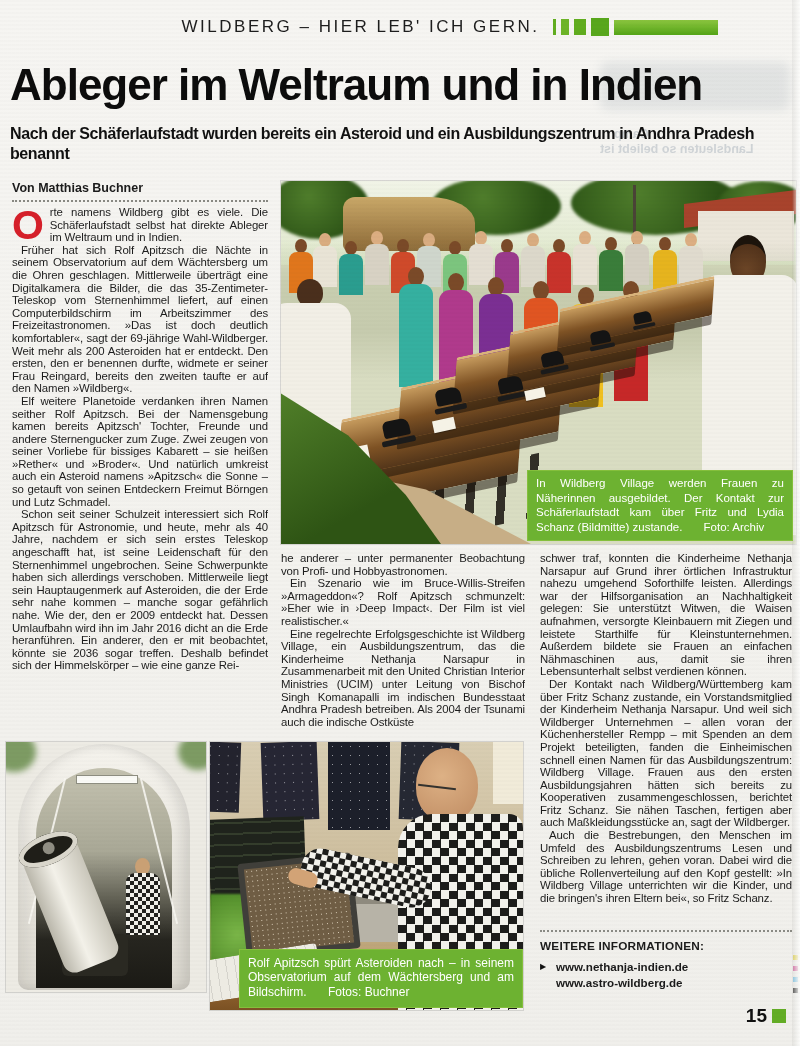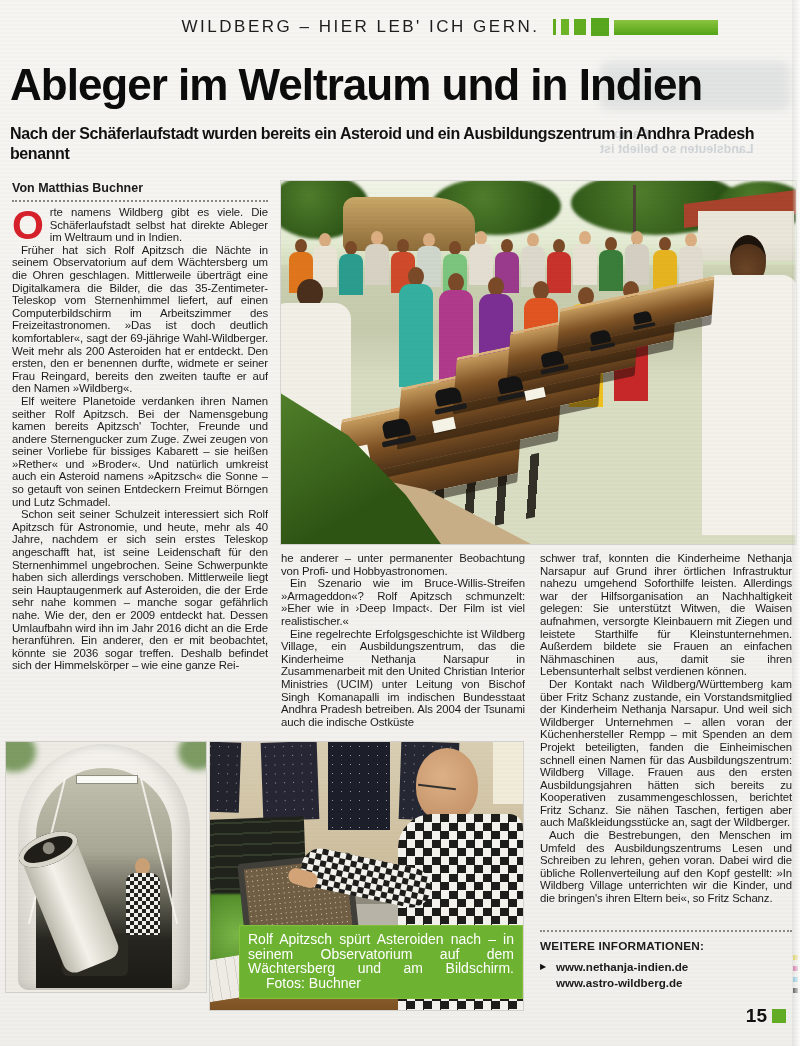--- a/index.html
+++ b/index.html
@@ -36,21 +36,21 @@
   .col1{left:12px;top:206px;width:256px;height:538px;}
   .col2{left:281px;top:552px;width:244px;height:192px;}
   .col3{left:540px;top:552px;width:252px;height:382px;}
   .dropcap{float:left;font-size:41px;line-height:36px;font-weight:700;color:#d6202a;
     padding:1px 6px 0 0;text-shadow:0 0 1px #e8b23a inset;}
 
   
   .caption{position:absolute;background:#6db231;color:#fff;text-align:justify;
     box-shadow:0 0 0 1px #84bf3c;z-index:30;}
   .cap-main{right:4px;bottom:4px;width:248px;padding:5px 8px 6px;font-size:11.5px;line-height:14.4px;}
-  .cap-bottom{left:30px;bottom:12px;width:266px;padding:6px 8px 7px;font-size:14px;line-height:14.8px;}
+  .cap-bottom{left:30px;bottom:3px;width:266px;padding:6px 8px 7px;font-size:12px;line-height:14.8px;}
   .credit{display:inline-block;margin-left:18px;}
 
   
   .moreinfo{position:absolute;left:540px;top:930px;width:252px;}
   .mi-rule{border-top:2px dotted #8a8a84;margin-bottom:7px;}
   .mi-head{font-size:11.8px;font-weight:700;letter-spacing:.2px;margin-bottom:7px;}
   .link-row{display:flex;align-items:center;gap:7px;margin-bottom:3px;}
   .arrow{font-size:8px;color:#111;width:9px;}
   .link{font-size:11.6px;font-weight:700;color:#1a1a1a;}
 
@@ -239,20 +239,24 @@
     <i class="mach" style="left:98px;top:238px;--k:.95"></i>
     <i class="mach" style="left:150px;top:206px;--k:.9"></i>
     <i class="mach" style="left:212px;top:194px;--k:.85"></i>
     <i class="mach" style="left:254px;top:168px;--k:.78"></i>
     <i class="mach" style="left:302px;top:146px;--k:.7"></i>
     <i class="mach" style="left:344px;top:126px;--k:.62"></i>
     <i class="paper" style="left:62px;top:266px;width:26px;height:14px;"></i>
     <i class="paper" style="left:152px;top:238px;width:22px;height:12px;"></i>
     <i class="paper" style="left:244px;top:208px;width:20px;height:10px;"></i>
     <i class="grass"></i>
+    <figcaption class="caption cap-main">
+      <span>In Wildberg Village werden Frauen zu Näherinnen ausgebildet. Der Kontakt zur Schäferlaufstadt kam über Fritz und Lydia Schanz (Bildmitte) zustande.</span>
+      <span class="credit">Foto: Archiv</span>
+    </figcaption>
   </figure>
 
   <div class="bodycol col1" lang="de">
     <p class="first"><span class="dropcap">O</span><span>rte namens Wildberg gibt es viele. Die Schäferlaufstadt selbst hat direkte Ableger im Weltraum und in Indien.</span></p>
     <p>Früher hat sich Rolf Apitzsch die Nächte in seinem Observatorium auf dem Wächtersberg um die Ohren geschlagen. Mittlerweile überträgt eine Digitalkamera die Bilder, die das 35-Zentimeter-Teleskop vom Sternenhimmel liefert, auf einen Computerbildschirm im Arbeitszimmer des Freizeitastronomen. »Das ist doch deutlich komfortabler«, sagt der 69-jährige Wahl-Wildberger. Weit mehr als 200 Asteroiden hat er entdeckt. Den ersten, den er benennen durfte, widmete er seiner Frau Reingard, bereits den zweiten taufte er auf den Namen »Wildberg«.</p>
     <p>Elf weitere Planetoide verdanken ihren Namen seither Rolf Apitzsch. Bei der Namensgebung kamen bereits Apitzsch' Tochter, Freunde und andere Sternengucker zum Zuge. Zwei zeugen von seiner Vorliebe für bissiges Kabarett – sie heißen »Rether« und »Broder«. Und natürlich umkreist auch ein Asteroid namens »Apitzsch« die Sonne – so getauft von seinen Entdeckern Freimut Börngen und Lutz Schmadel.</p>
     <p>Schon seit seiner Schulzeit interessiert sich Rolf Apitzsch für Astronomie, und heute, mehr als 40 Jahre, nachdem er sich sein erstes Teleskop angeschafft hat, ist seine Leidenschaft für den Sternenhimmel ungebrochen. Seine Schwerpunkte haben sich allerdings verschoben. Mittlerweile liegt sein Hauptaugenmerk auf Asteroiden, die der Erde sehr nahe kommen – manche sogar gefährlich nahe. Wie der, den er 2009 entdeckt hat. Dessen Umlaufbahn wird ihn im Jahr 2016 dicht an die Erde heranführen. Ein anderer, den er mit beobachtet, könnte sie 2036 sogar treffen. Deshalb befindet sich der Himmelskörper – wie eine ganze Rei-</p>
   </div>
   <div class="bodycol col2" lang="de">
     <p class="first">he anderer – unter permanenter Beobachtung von Profi- und Hobbyastronomen.</p>

